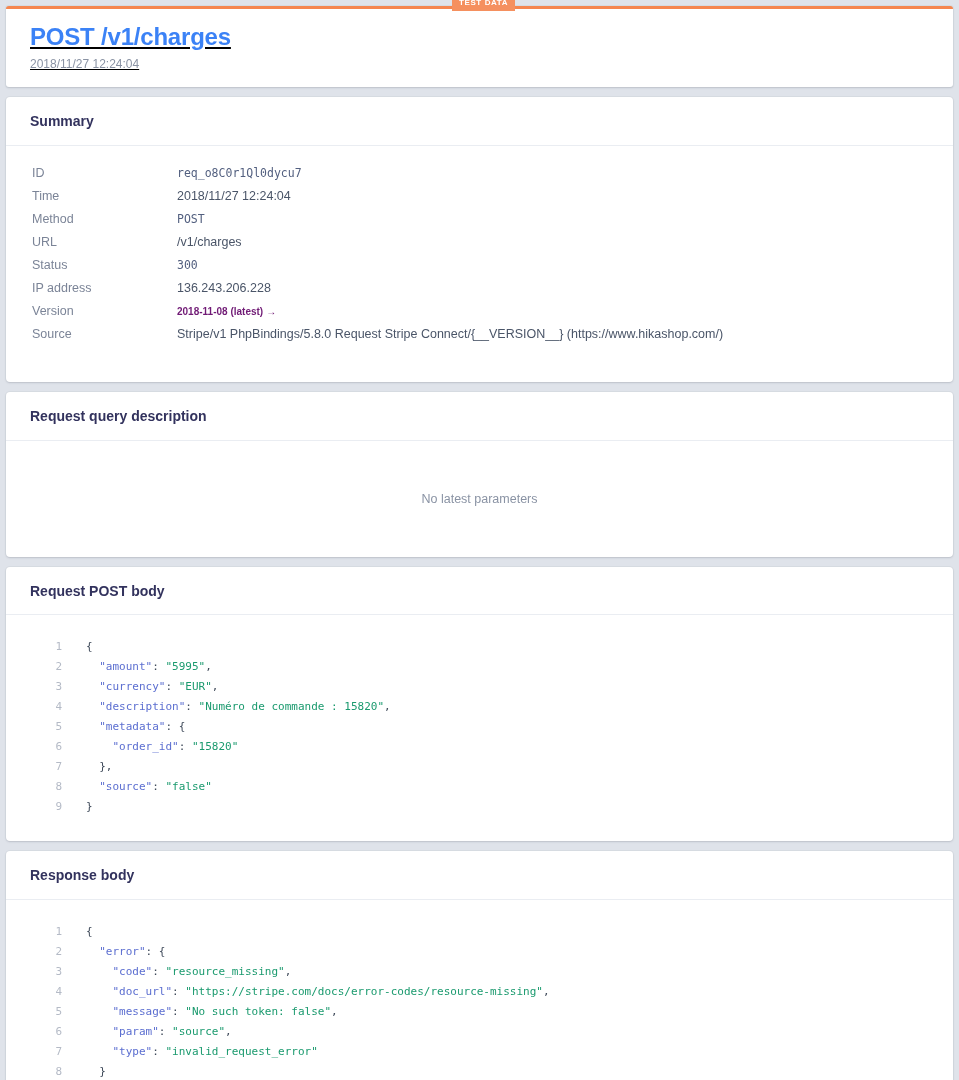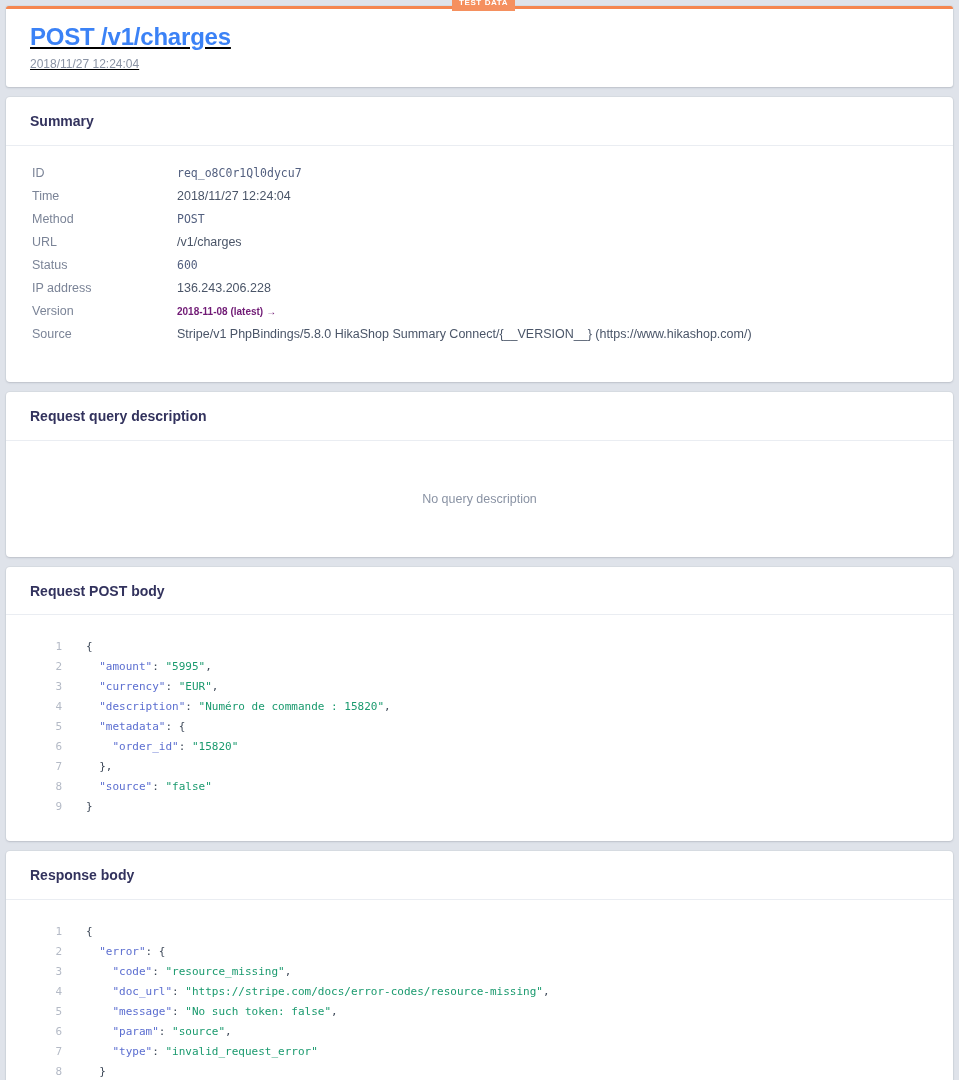--- a/index.html
+++ b/index.html
@@ -183,41 +183,41 @@
         <div class="summary-row">
           <div class="summary-label">Method</div>
           <div class="summary-value mono"><span>POST</span></div>
         </div>
         <div class="summary-row">
           <div class="summary-label">URL</div>
           <div class="summary-value"><span>/v1/charges</span></div>
         </div>
         <div class="summary-row">
           <div class="summary-label">Status</div>
-          <div class="summary-value mono"><span>600</span></div>
+          <div class="summary-value mono"><span>300</span></div>
         </div>
         <div class="summary-row">
           <div class="summary-label">IP address</div>
           <div class="summary-value"><span>136.243.206.228</span></div>
         </div>
         <div class="summary-row">
           <div class="summary-label">Version</div>
           <div class="summary-value link"><span>2018-11-08 (latest)</span><span class="arrow-icon">→</span></div>
         </div>
         <div class="summary-row">
           <div class="summary-label">Source</div>
-          <div class="summary-value"><span>Stripe/v1 PhpBindings/5.8.0 HikaShop Summary Connect/{__VERSION__} (https://www.hikashop.com/)</span></div>
+          <div class="summary-value"><span>Stripe/v1 PhpBindings/5.8.0 Request Stripe Connect/{__VERSION__} (https://www.hikashop.com/)</span></div>
         </div>
       </div>
   </div>
 
   <div class="card">
     <div class="card-header">Request query description</div>
     <div class="empty-body">
-      <div class="empty-text">No query description</div>
+      <div class="empty-text">No latest parameters</div>
     </div>
   </div>
 
   <div class="card">
     <div class="card-header">Request POST body</div>
     <div class="code-body">
       <div class="code-block">
           <div class="code-line"><span class="line-no">1</span><span class="code-text"><span class="tok-punct">{</span></span></div>
           <div class="code-line"><span class="line-no">2</span><span class="code-text"><span class="tok-punct">  </span><span class="tok-key">"amount"</span><span class="tok-punct">: </span><span class="tok-str">"5995"</span><span class="tok-punct">,</span></span></div>
           <div class="code-line"><span class="line-no">3</span><span class="code-text"><span class="tok-punct">  </span><span class="tok-key">"currency"</span><span class="tok-punct">: </span><span class="tok-str">"EUR"</span><span class="tok-punct">,</span></span></div>

